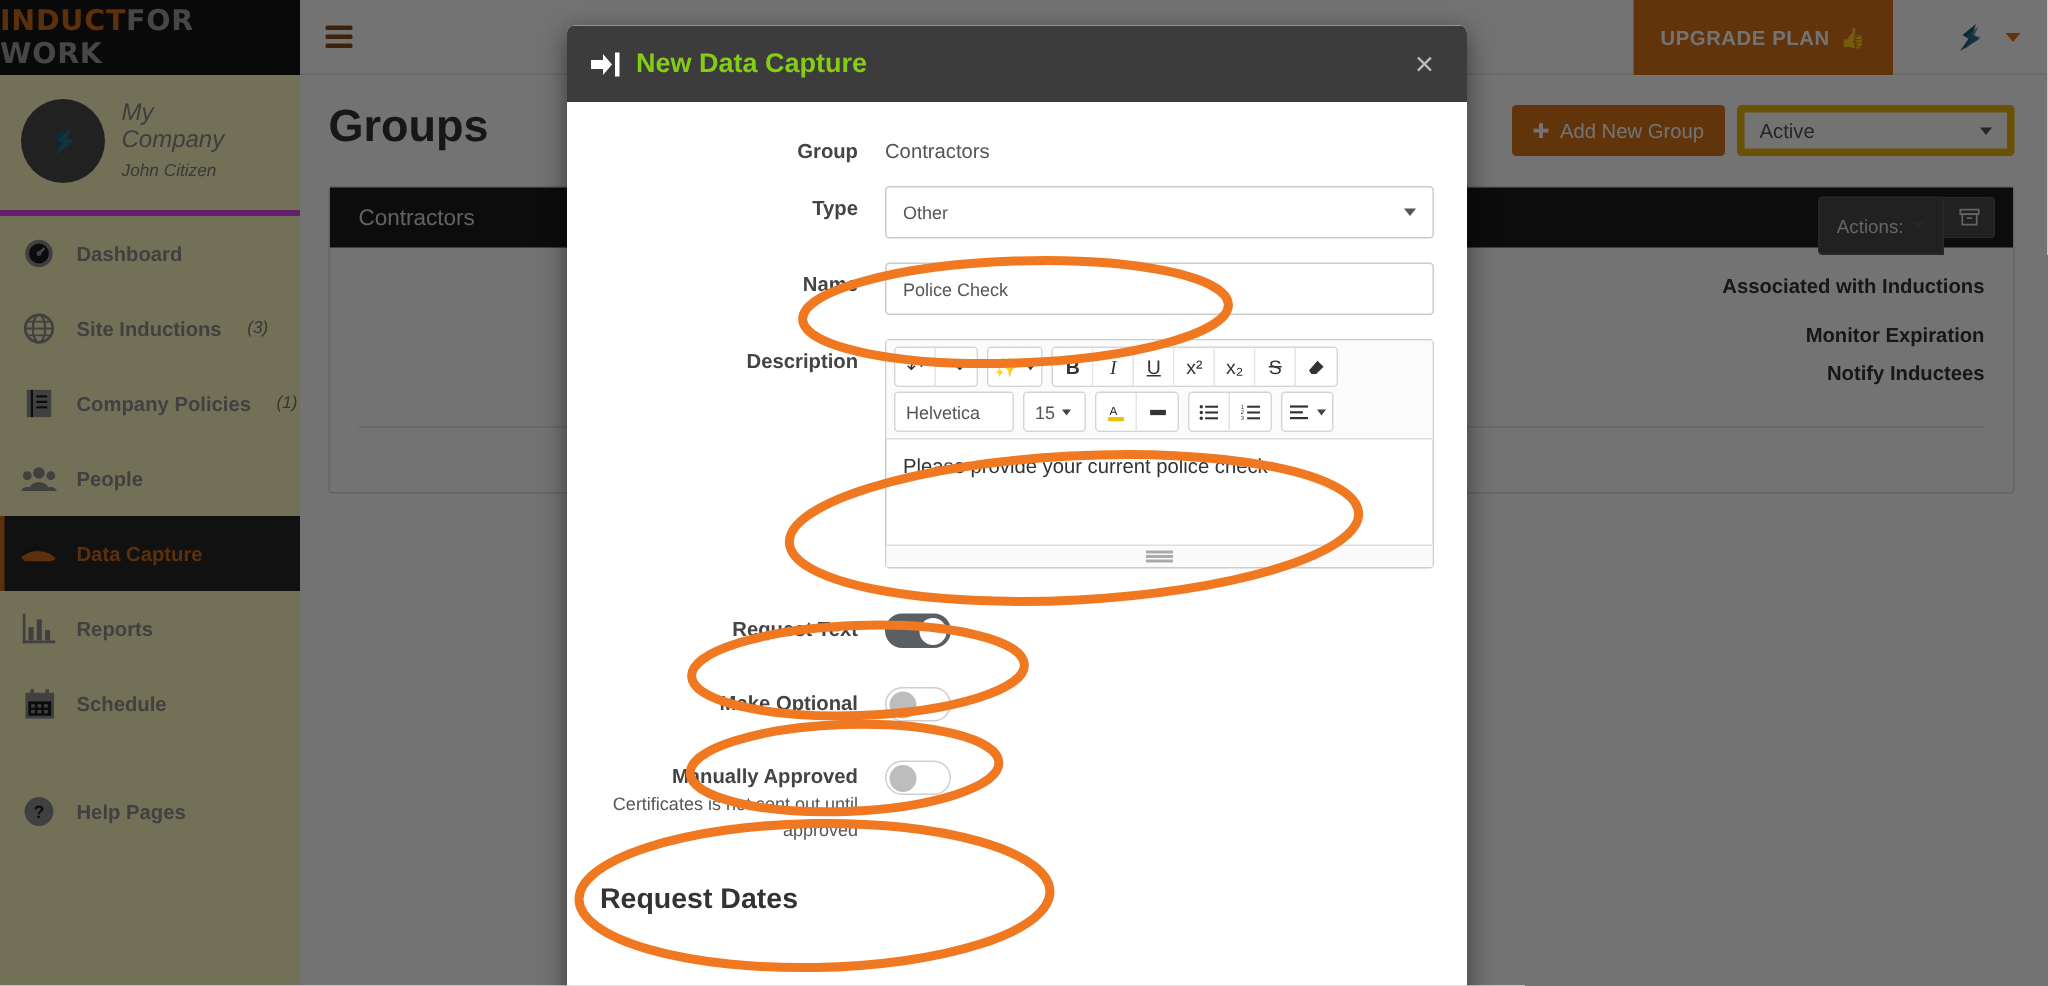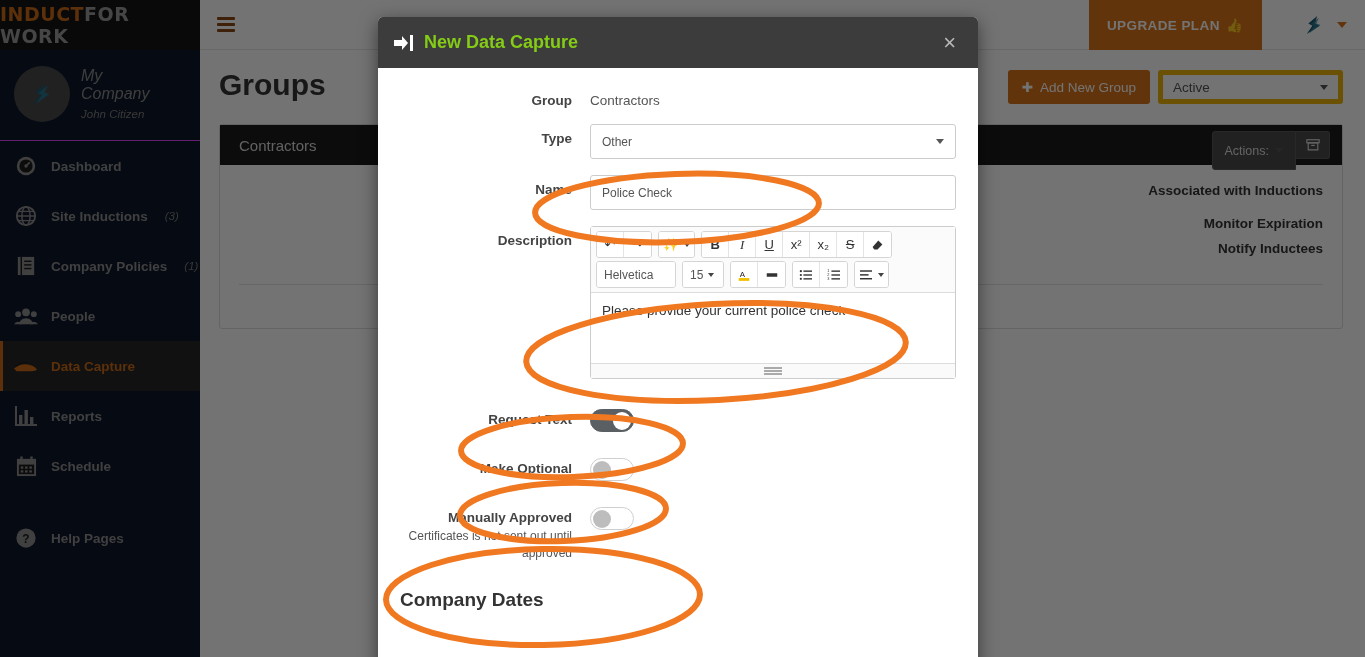--- a/index.html
+++ b/index.html
@@ -10,37 +10,37 @@
     font-family: "Liberation Sans", sans-serif;
     background: #ffffff;
   }
 
   #app { position: relative; width: 1365px; height: 657px; overflow: hidden; }
 
   
   .sidebar {
     position: absolute; left: 0; top: 0;
     width: 200px; height: 657px;
-    background: #0f172a;
+    background: #fef9c3;
     z-index: 5;
   }
   .logo-bar {
     height: 50px; background: #141414;
     display: flex; align-items: center; justify-content: center;
   }
   .logo-text {
     font-size: 19px; font-weight: bold; letter-spacing: .5px;
     color: #9b9b9b; font-family: "DejaVu Sans", sans-serif;
   }
   .logo-text .orange { color: #c96a18; }
 
   .profile {
     display: flex; align-items: center; gap: 11px;
     padding: 16px 12px 18px 14px;
-    border-bottom: 1px solid #d946ef;
+    border-bottom: 4px solid #d946ef;
   }
   .avatar-circle {
     width: 56px; height: 56px; border-radius: 50%;
     background: #4a4a4a; flex: 0 0 56px;
     display: flex; align-items: center; justify-content: center;
   }
   .avatar-glyph { width: 30px; height: 30px; }
   .profile-text { line-height: 1.15; }
   .profile-company {
     font-style: italic; font-size: 16px; color: #8a8a8a;
@@ -649,21 +649,21 @@
       <div class="toggle-row">
         <div class="toggle-label">
           <span>Manually Approved</span>
           <div class="toggle-sub">Certificates is not sent out until approved</div>
         </div>
         <div class="switch off">
             <div class="knob"></div>
           </div>
       </div>
 
-      <div class="section-title">Company Dates</div>
+      <div class="section-title">Request Dates</div>
     </div>
   </div>
 
   <svg class="annotations" width="1365" height="657" viewBox="0 0 1365 657">
     <g id="annot-group">
         <ellipse cx="677" cy="208" rx="142" ry="34" fill="none" stroke="#F07820" stroke-width="6" stroke-linecap="round" transform="rotate(-2 677 208)"></ellipse>
         <ellipse cx="716" cy="352" rx="190" ry="48" fill="none" stroke="#F07820" stroke-width="6" stroke-linecap="round" transform="rotate(-3 716 352)"></ellipse>
         <ellipse cx="572" cy="447" rx="111" ry="30" fill="none" stroke="#F07820" stroke-width="6" stroke-linecap="round" transform="rotate(-2 572 447)"></ellipse>
         <ellipse cx="563" cy="512" rx="103" ry="29" fill="none" stroke="#F07820" stroke-width="6" stroke-linecap="round" transform="rotate(-2 563 512)"></ellipse>
         <ellipse cx="543" cy="597" rx="157" ry="48" fill="none" stroke="#F07820" stroke-width="6" stroke-linecap="round" transform="rotate(-1 543 597)"></ellipse>

